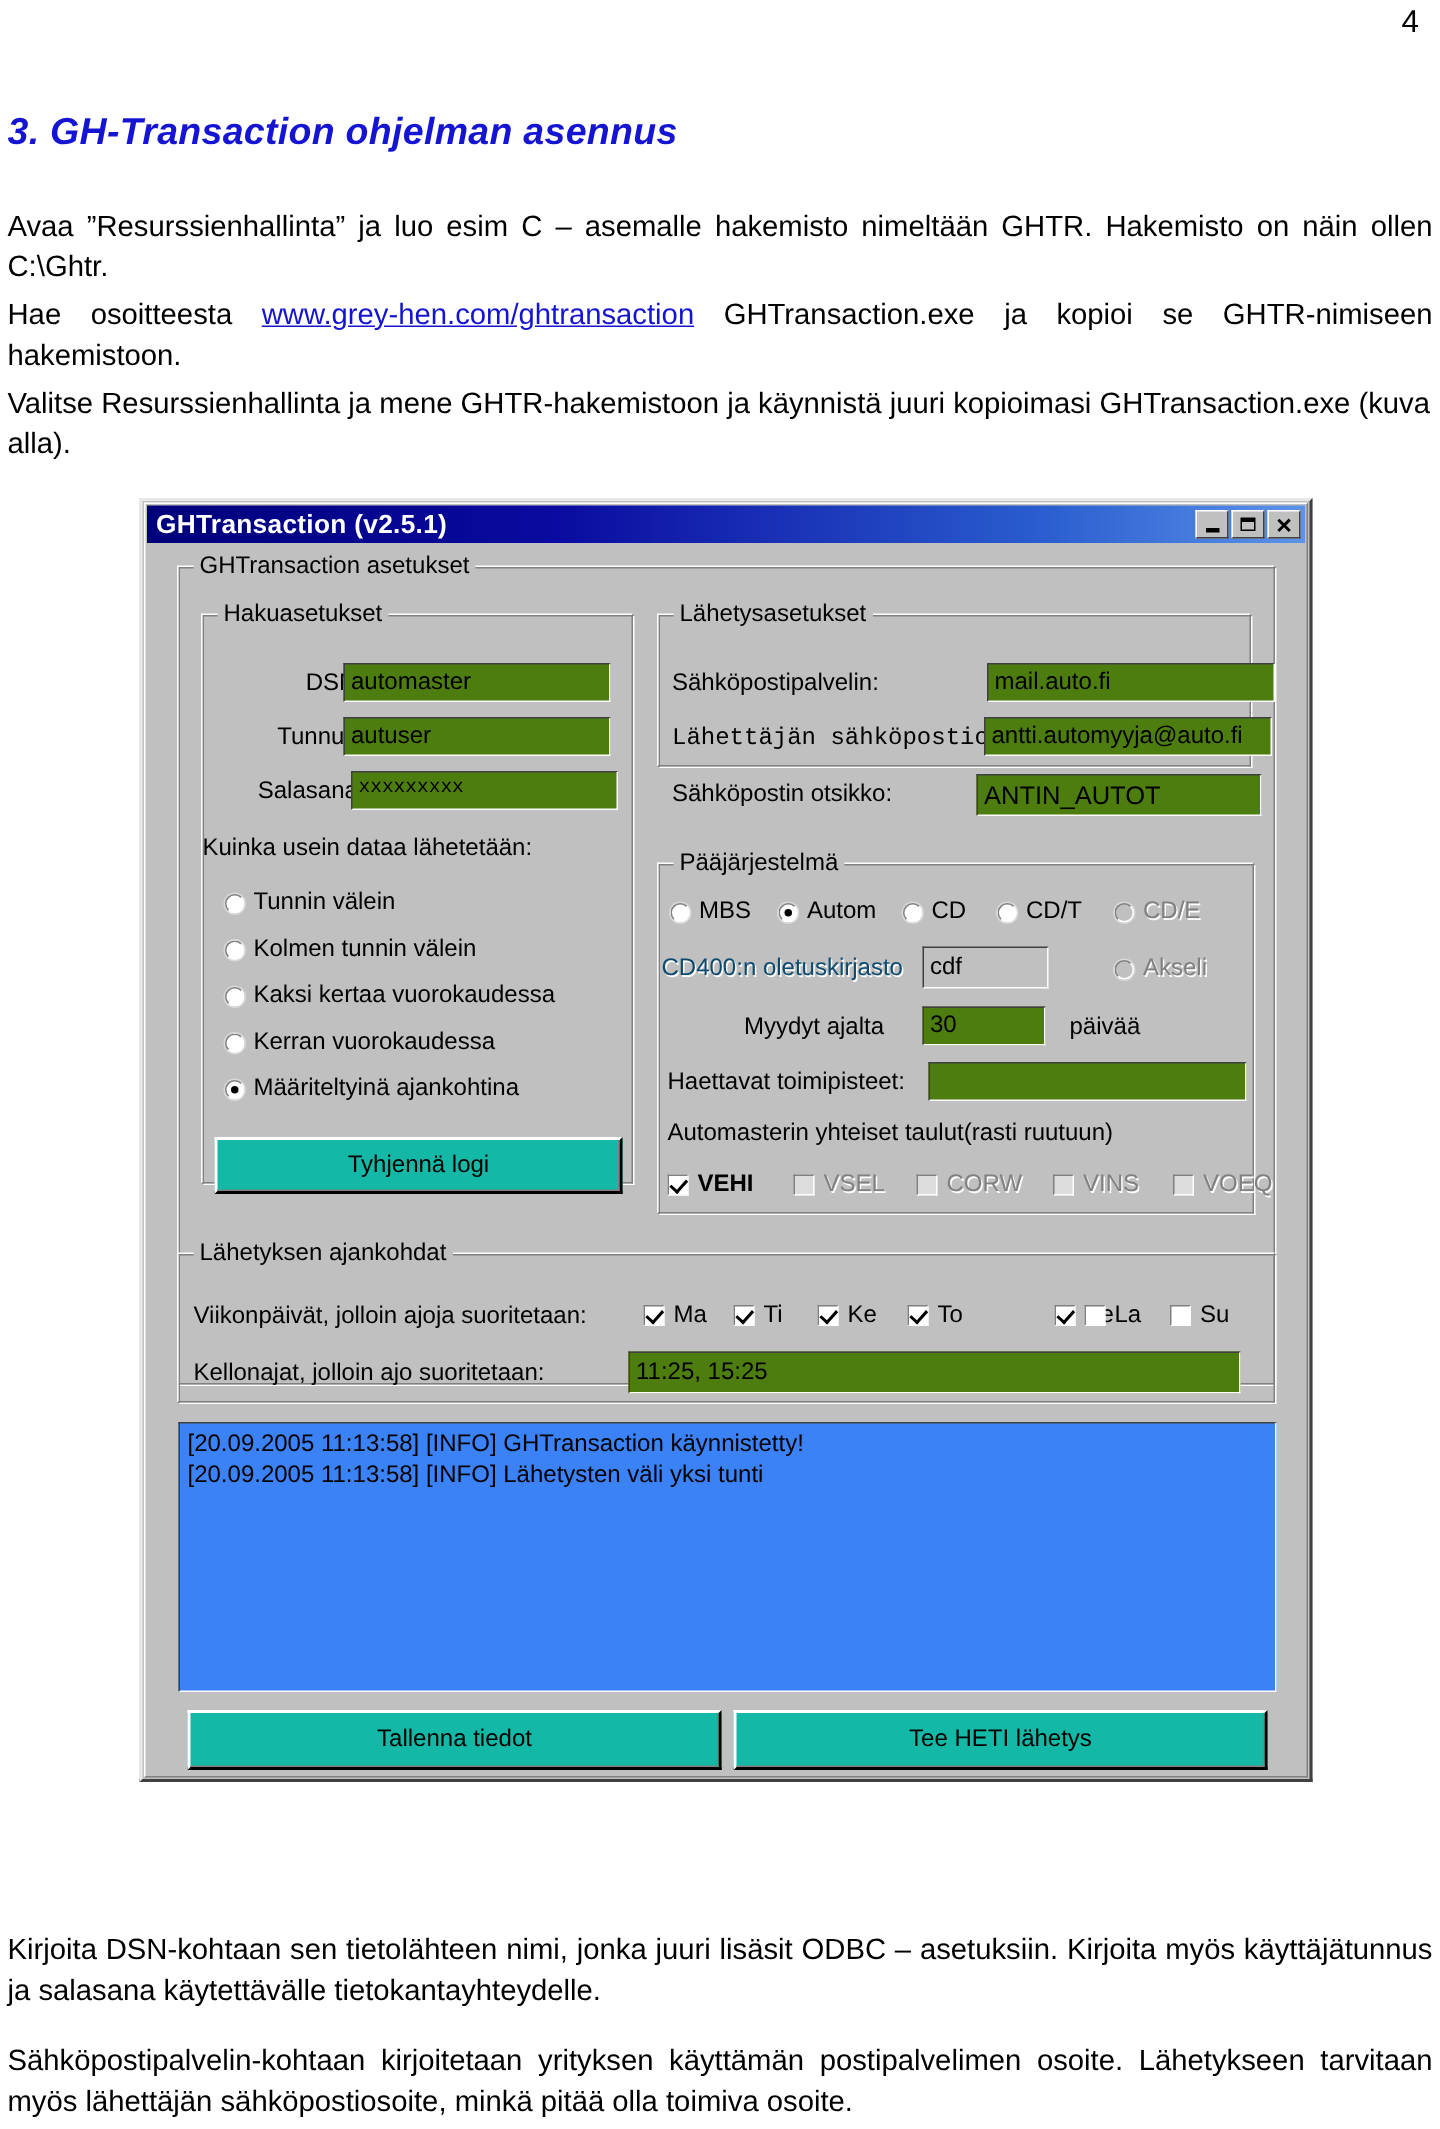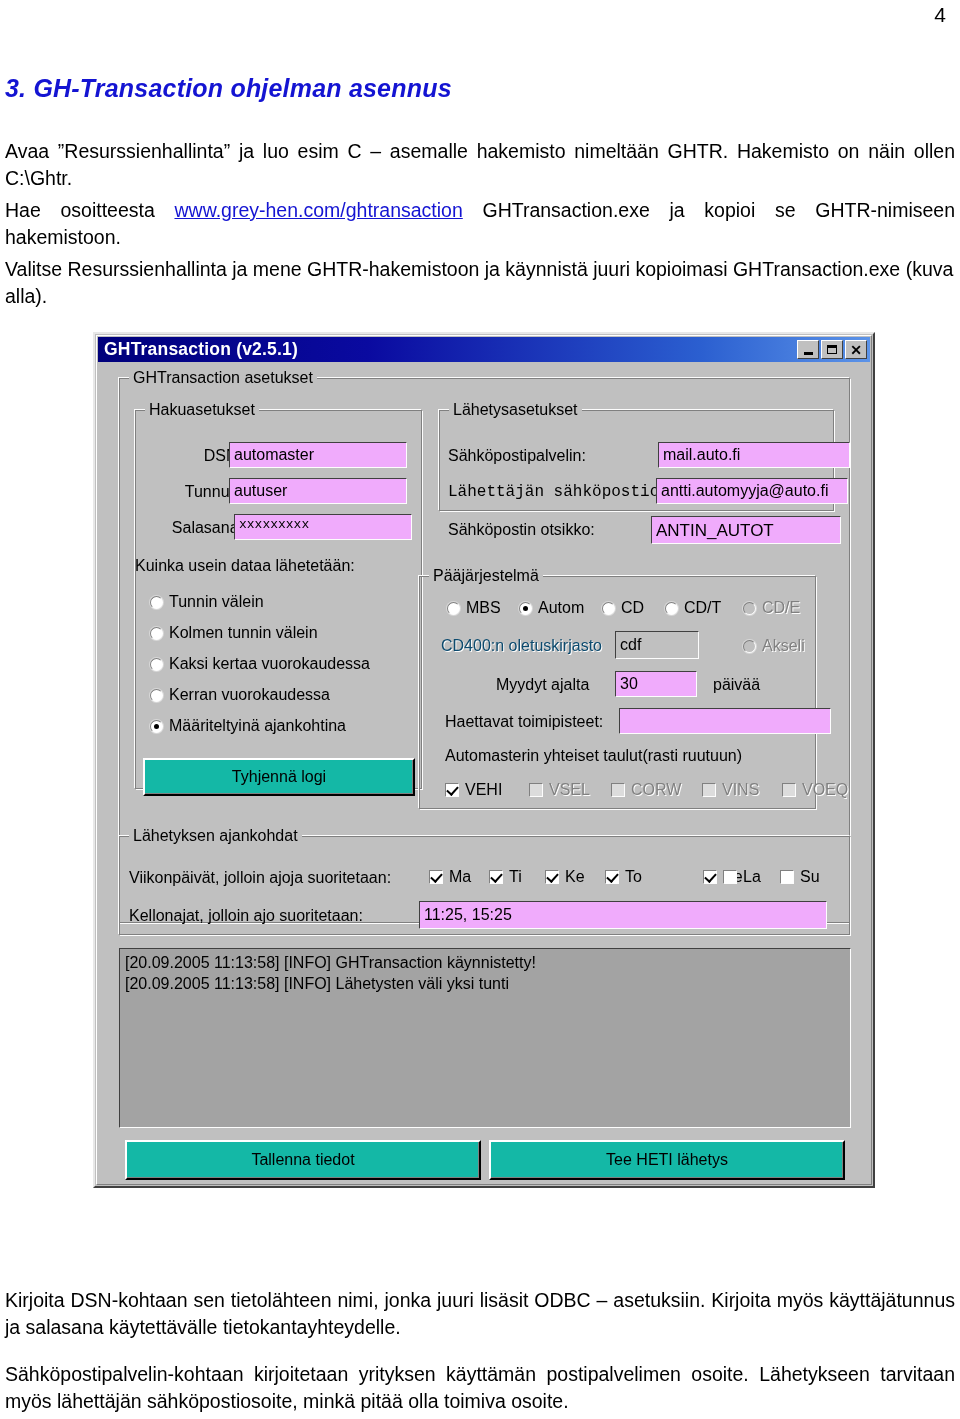--- a/index.html
+++ b/index.html
@@ -86,21 +86,21 @@
   }
   .gb-label{
     position:absolute;top:-11px;left:9px;background:#c0c0c0;
     padding:0 4px;font-size:16px;white-space:nowrap;z-index:3;line-height:20px;
   }
 
   .lbl{position:absolute;font-size:16px;white-space:nowrap;line-height:20px;}
   .lbl.dis{color:#0c4a6e;text-shadow:1px 1px 0 #fdfdfd;}
 
   .field{
-    position:absolute;background:#f0abfc;
+    position:absolute;background:#4d7c0f;
     border-top:1.5px solid #404040;border-left:1.5px solid #404040;
     border-right:1.5px solid #fdfdfd;border-bottom:1.5px solid #fdfdfd;
     box-sizing:border-box;
     font-size:16px;line-height:1;
     display:flex;align-items:center;
     padding-left:4px;overflow:hidden;white-space:nowrap;
     font-family:"Liberation Sans",sans-serif;
   }
   .field.dis{background:#c0c0c0;color:#000000;}
   .field.pw{letter-spacing:0px;font-family:"Liberation Mono",monospace;font-size:13px;align-items:flex-start;padding-top:3px;}
@@ -146,21 +146,21 @@
     font-size:16px;
   }
   .btn::after{
     content:"";position:absolute;left:0;top:0;right:0;bottom:0;
     border-right:1px solid #808080;border-bottom:1px solid #808080;
     pointer-events:none;
   }
 
   
   .log{
-    position:absolute;background:#a3a3a3;
+    position:absolute;background:#3b82f6;
     border-top:1.5px solid #404040;border-left:1.5px solid #404040;
     border-right:1.5px solid #fdfdfd;border-bottom:1.5px solid #fdfdfd;
     box-sizing:border-box;padding:3px 5px;overflow:hidden;
   }
   .log div{font-size:16px;line-height:21px;white-space:nowrap;}
 </style>
 </head>
 <body>
 
 <div class="page-num">4</div>
@@ -245,21 +245,21 @@
 
   <div class="lbl" style="left:353px;top:112px;">Sähköpostipalvelin:</div>
   <div class="field" style="left:563px;top:108px;width:192px;height:26px;">mail.auto.fi</div>
 
   <div class="lbl" style="left:353px;top:148px;font-family:Liberation Mono, monospace;">Lähettäjän sähköpostiosoite:</div>
   <div class="field" style="left:561px;top:144px;width:192px;height:26px;">antti.automyyja@auto.fi</div>
 
   <div class="lbl" style="left:353px;top:186px;">Sähköpostin otsikko:</div>
   <div class="field" style="left:556px;top:182px;width:190px;height:28px;font-size:17px;">ANTIN_AUTOT</div>
 
-  <div class="gb" style="left:324px;top:242px;width:398px;height:234px;">
+  <div class="gb" style="left:344px;top:242px;width:398px;height:234px;">
     <div class="gb-label">Pääjärjestelmä</div>
   </div>
 
   <div class="radio" style="left:352px;top:264px;">
     <span class="dot"></span>
       <span>MBS</span>
   </div>
   <div class="radio on" style="left:424px;top:264px;">
     <span class="dot"></span>
       <span>Autom</span>
@@ -287,21 +287,21 @@
 
   <div class="lbl" style="left:401px;top:341px;">Myydyt ajalta</div>
   <div class="field" style="left:520px;top:337px;width:82px;height:26px;">30</div>
   <div class="lbl" style="left:618px;top:341px;">päivää</div>
 
   <div class="lbl" style="left:350px;top:378px;">Haettavat toimipisteet:</div>
   <div class="field" style="left:524px;top:374px;width:212px;height:26px;"></div>
 
   <div class="lbl" style="left:350px;top:412px;">Automasterin yhteiset taulut(rasti ruutuun)</div>
 
-  <div class="cb on" style="left:350px;top:446px;">
+  <div class="cb on" style="left:350px;top:446px;font-weight:bold;">
     <span class="box"></span>
       <span>VEHI</span>
   </div>
   <div class="cb dis" style="left:434px;top:446px;">
     <span class="box"></span>
       <span>VSEL</span>
   </div>
   <div class="cb dis" style="left:516px;top:446px;">
     <span class="box"></span>
       <span>CORW</span>

